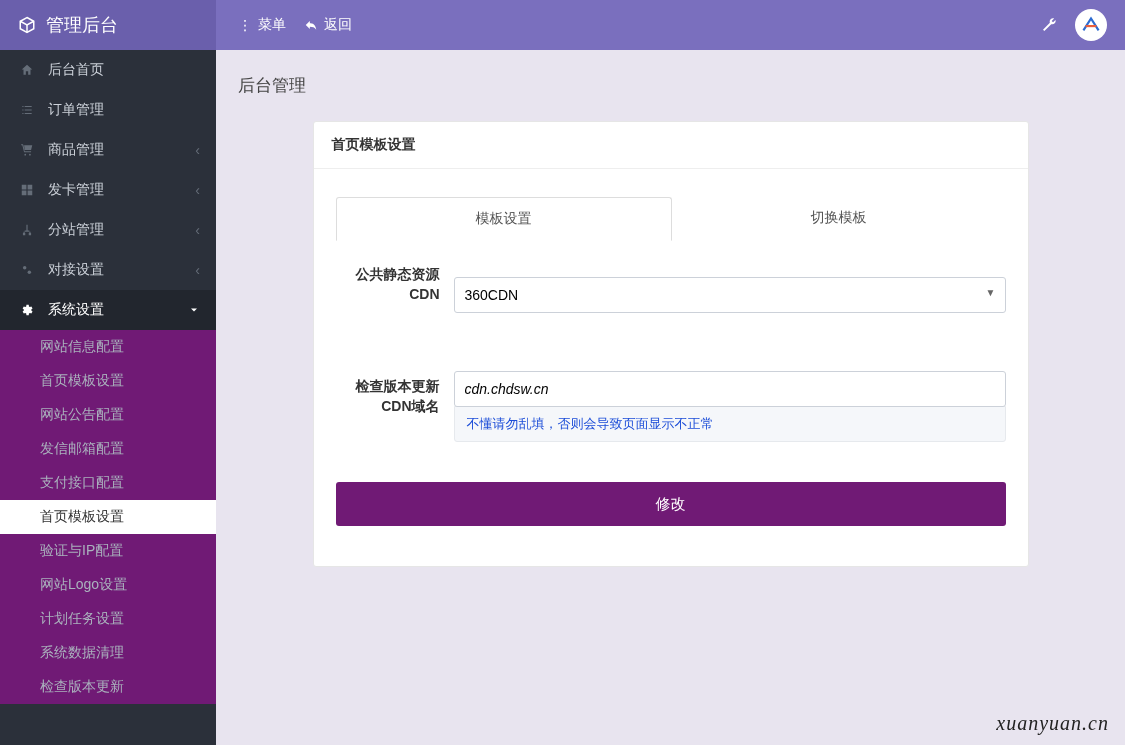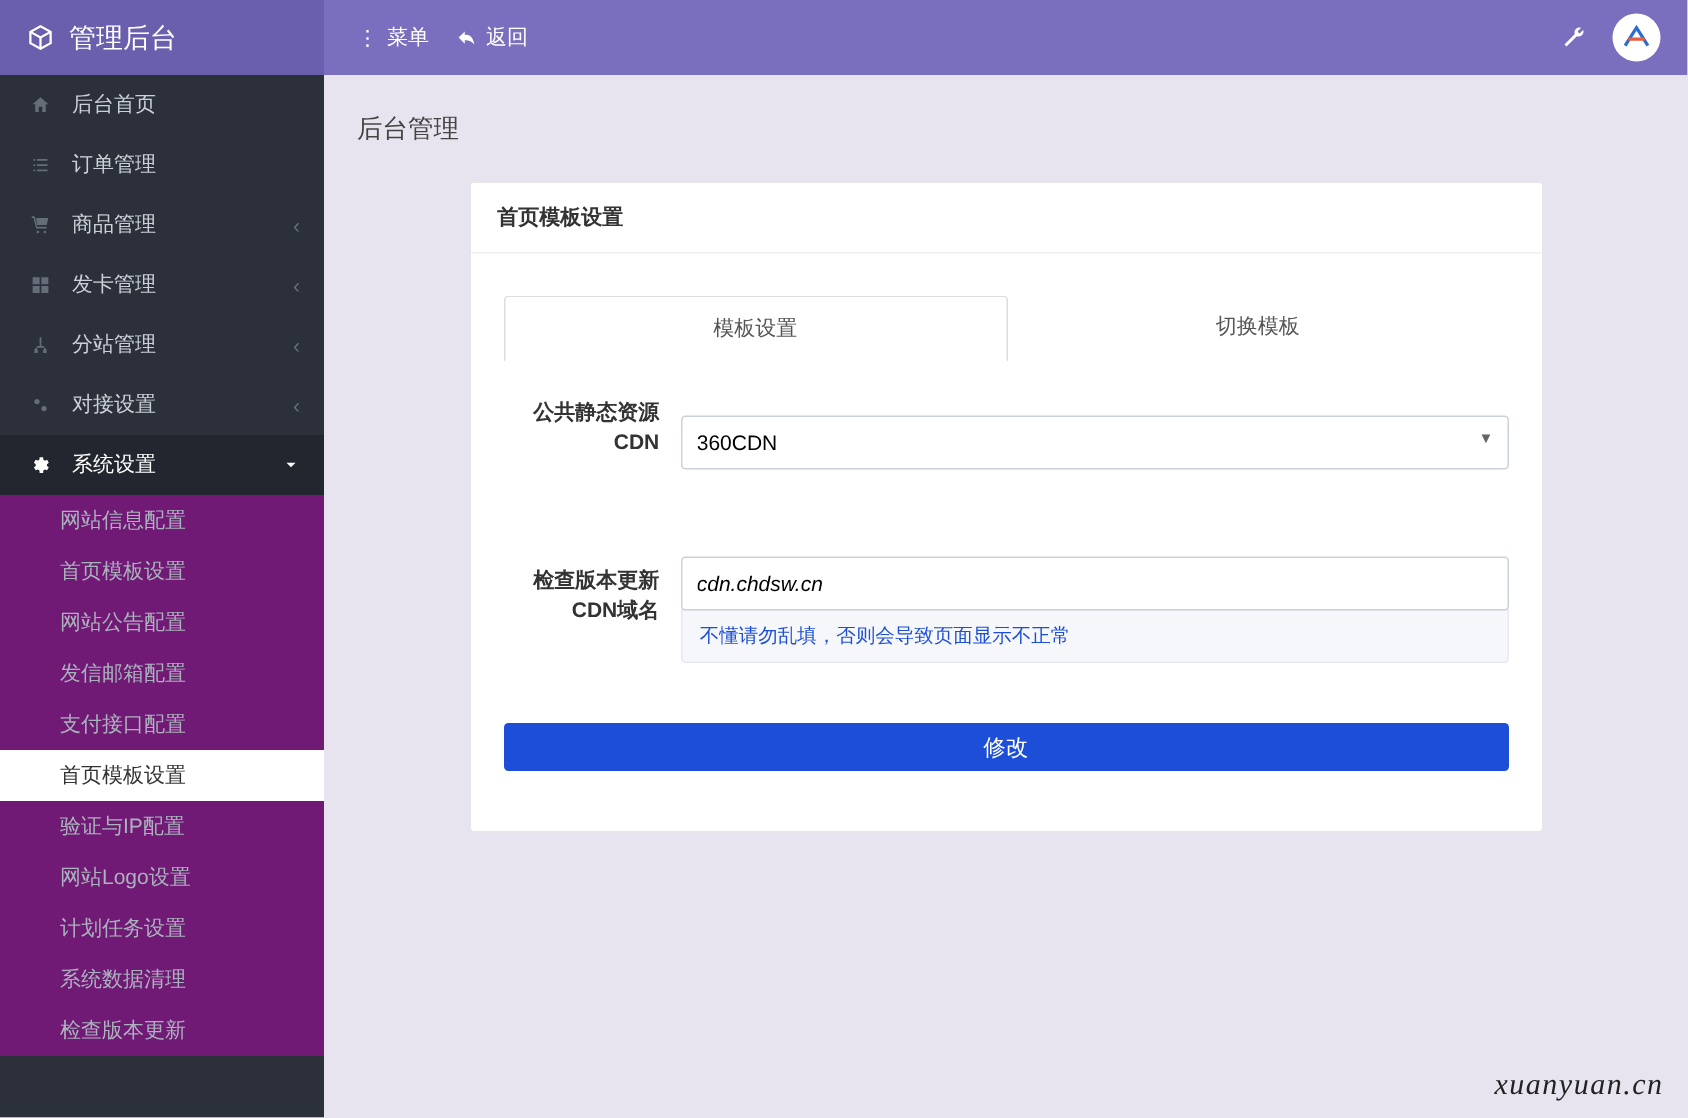--- a/index.html
+++ b/index.html
@@ -37,21 +37,21 @@
 
 .form-row { display:flex; margin-bottom: 18px; }
 .form-label { width: 118px; text-align:right; padding-right: 14px; font-weight:bold; font-size:14px; color:#333; line-height:1.4; padding-top:6px; }
 .form-ctrl { flex:1; }
 .select { width:100%; height:36px; border:1px solid #ccd1d9; border-radius:3px; padding: 0 10px; font-size:14px; background:#fff; appearance:none; }
 .select-wrap { position:relative;margin-top:18px; }
 .select-wrap::after { content:"▼"; position:absolute; right:10px; top:10px; font-size:10px; color:#666; pointer-events:none; }
 .input { width:100%; height:36px; border:1px solid #ccd1d9; border-radius:3px; padding:0 10px; font-size:14px;font-style:italic; }
 .help { margin-top:-1px; background:#f5f7fa; border:1px solid #e6e9ed; border-top:1px solid #e6e9ed; border-radius:0 0 3px 3px; padding:8px 12px; font-size:13px; color:#1d4ed8; }
 .big-gap { height: 40px; }
-.submit { width:100%; height:32px; background:#1d4ed8; color:#fff; border:none; border-radius:3px; font-size:15px; cursor:pointer; }
+.submit { width:100%; height:44px; background:#701a75; color:#fff; border:none; border-radius:3px; font-size:15px; cursor:pointer; }
 
 .watermark { position:absolute; right:16px; bottom:10px; font-family: "Comic Sans MS", cursive; font-style:italic; font-size:20px; color:#222; letter-spacing:1px; }
 
 svg { display:block; }
 </style>
 </head>
 <body>
 
 <div class="topbar">
   <div class="topbar-brand">

